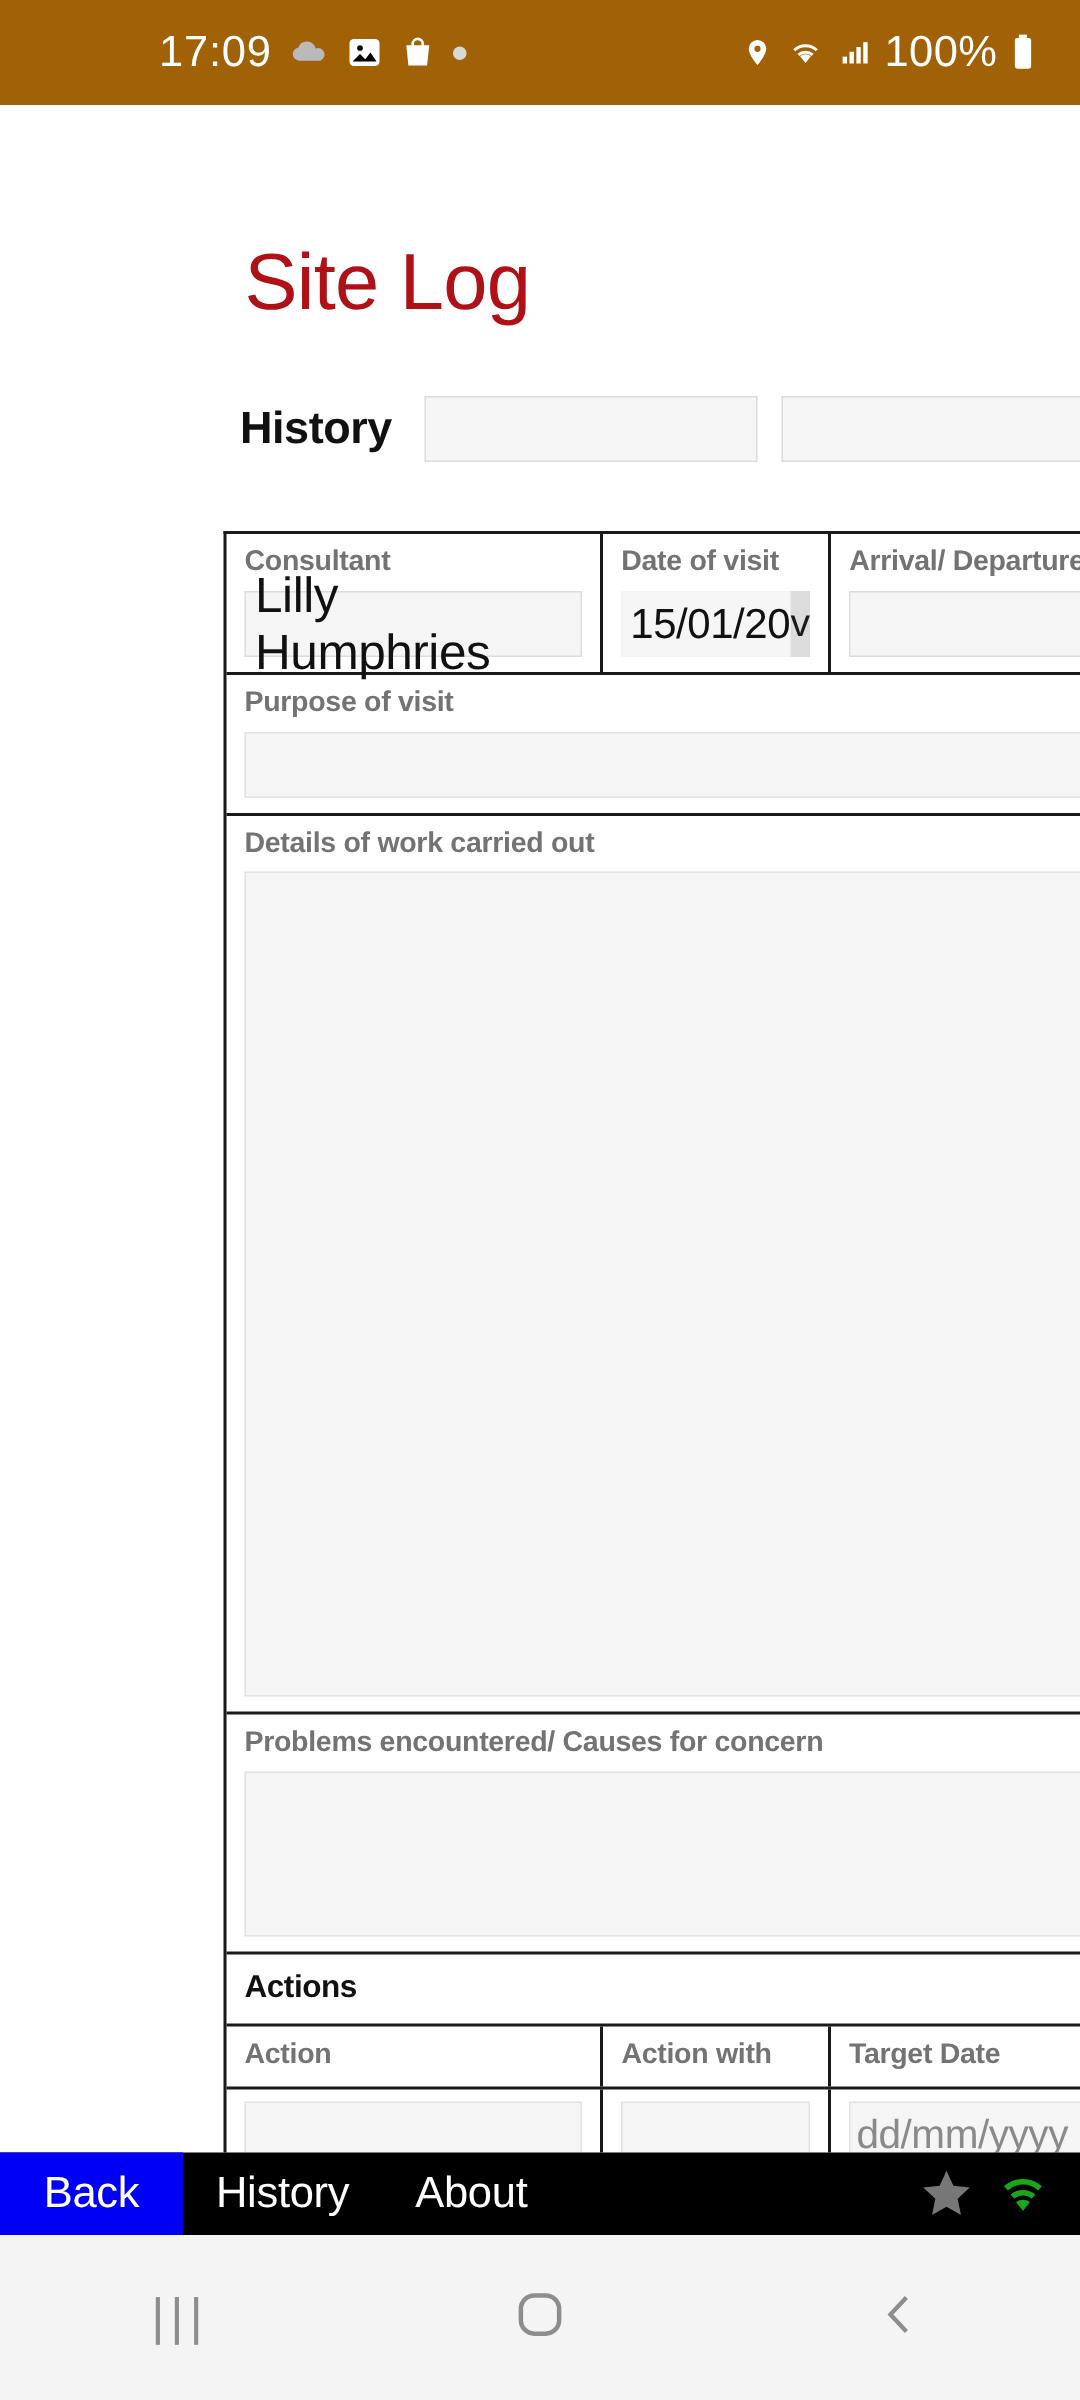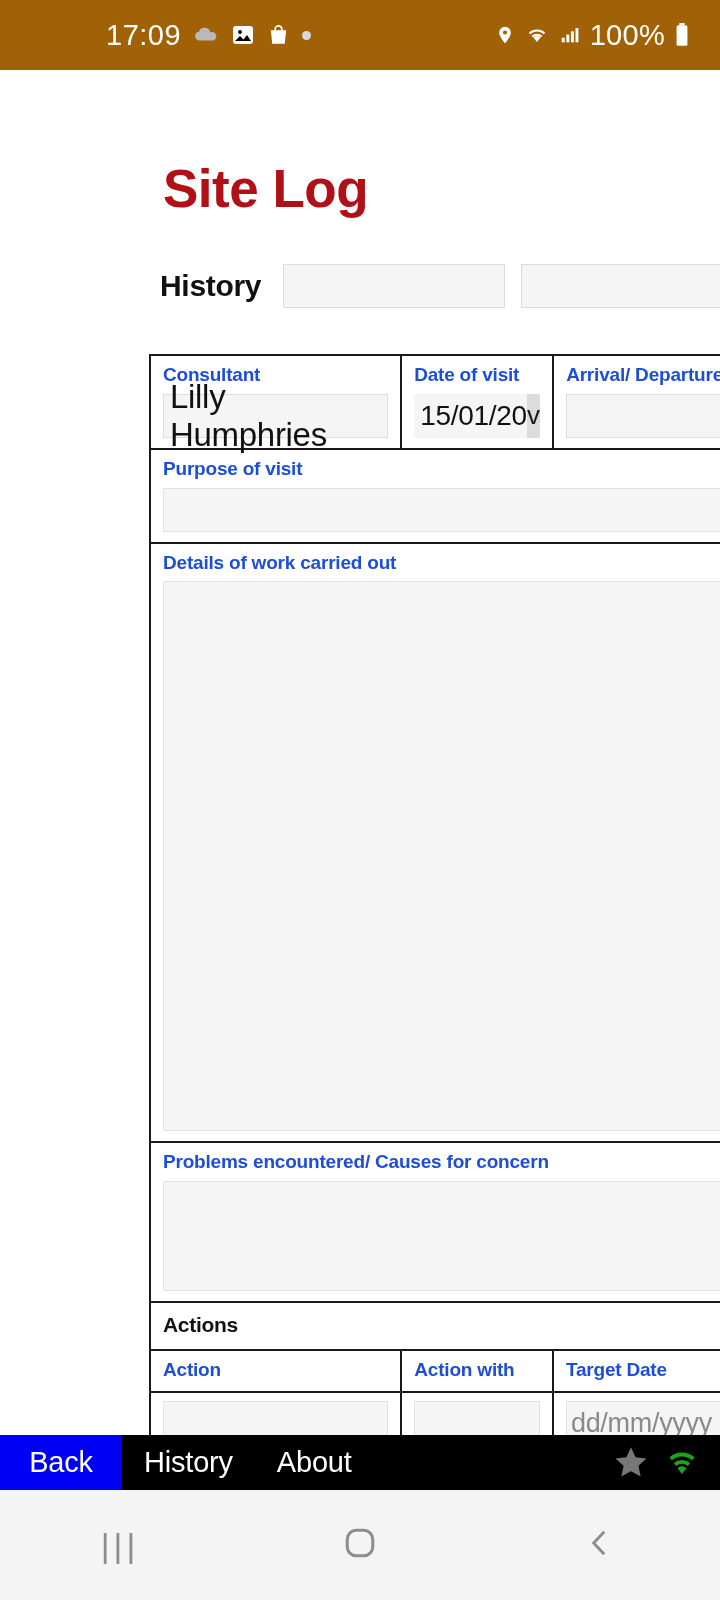--- a/index.html
+++ b/index.html
@@ -25,21 +25,21 @@
   .dot-icon { width: 9px; height: 9px; border-radius: 50%; background: #d8d8d8; display: inline-block; }
 
   
   .content {
     position: absolute; top: 70px; left: 0; width: 720px; height: 1365px;
     background: #ffffff; overflow: hidden;
   }
 
   .title {
     position: absolute; left: 163px; top: 92px;
-    font-size: 53px; color: #b01116; font-weight: 700;
+    font-size: 53px; color: #b01116; font-weight: 400;
     letter-spacing: -0.5px; line-height: 1;
   }
 
   .client-row {
     position: absolute; left: 160px; top: 194px;
     display: flex; align-items: center;
   }
   .client-label {
     font-size: 30px; font-weight: bold; color: #111111;
     margin-right: 22px; letter-spacing: -0.3px;
@@ -56,21 +56,21 @@
     width: 740px;               
     border: 2px solid #1a1a1a;
     border-bottom: none;
     background: #ffffff;
   }
   .row { display: flex; border-bottom: 2px solid #1a1a1a; }
   .row:last-child { border-bottom: none; }
   .cell { padding: 8px 12px 10px 12px; position: relative; }
   .cell-div { border-right: 2px solid #1a1a1a; }
   .cell-label {
-    font-size: 19px; font-weight: bold; color: #1d4ed8;
+    font-size: 19px; font-weight: bold; color: #737373;
     letter-spacing: -0.2px; line-height: 1.2; white-space: nowrap;
     margin-bottom: 7px;
   }
   .cell-c1 { width: 252px; }
   .cell-c2 { width: 152px; }
   .cell-c3 { width: 334px; }
 
   .txt-in {
     background: #f5f5f5; border: 1px solid #dddddd;
     height: 44px; width: 100%;

